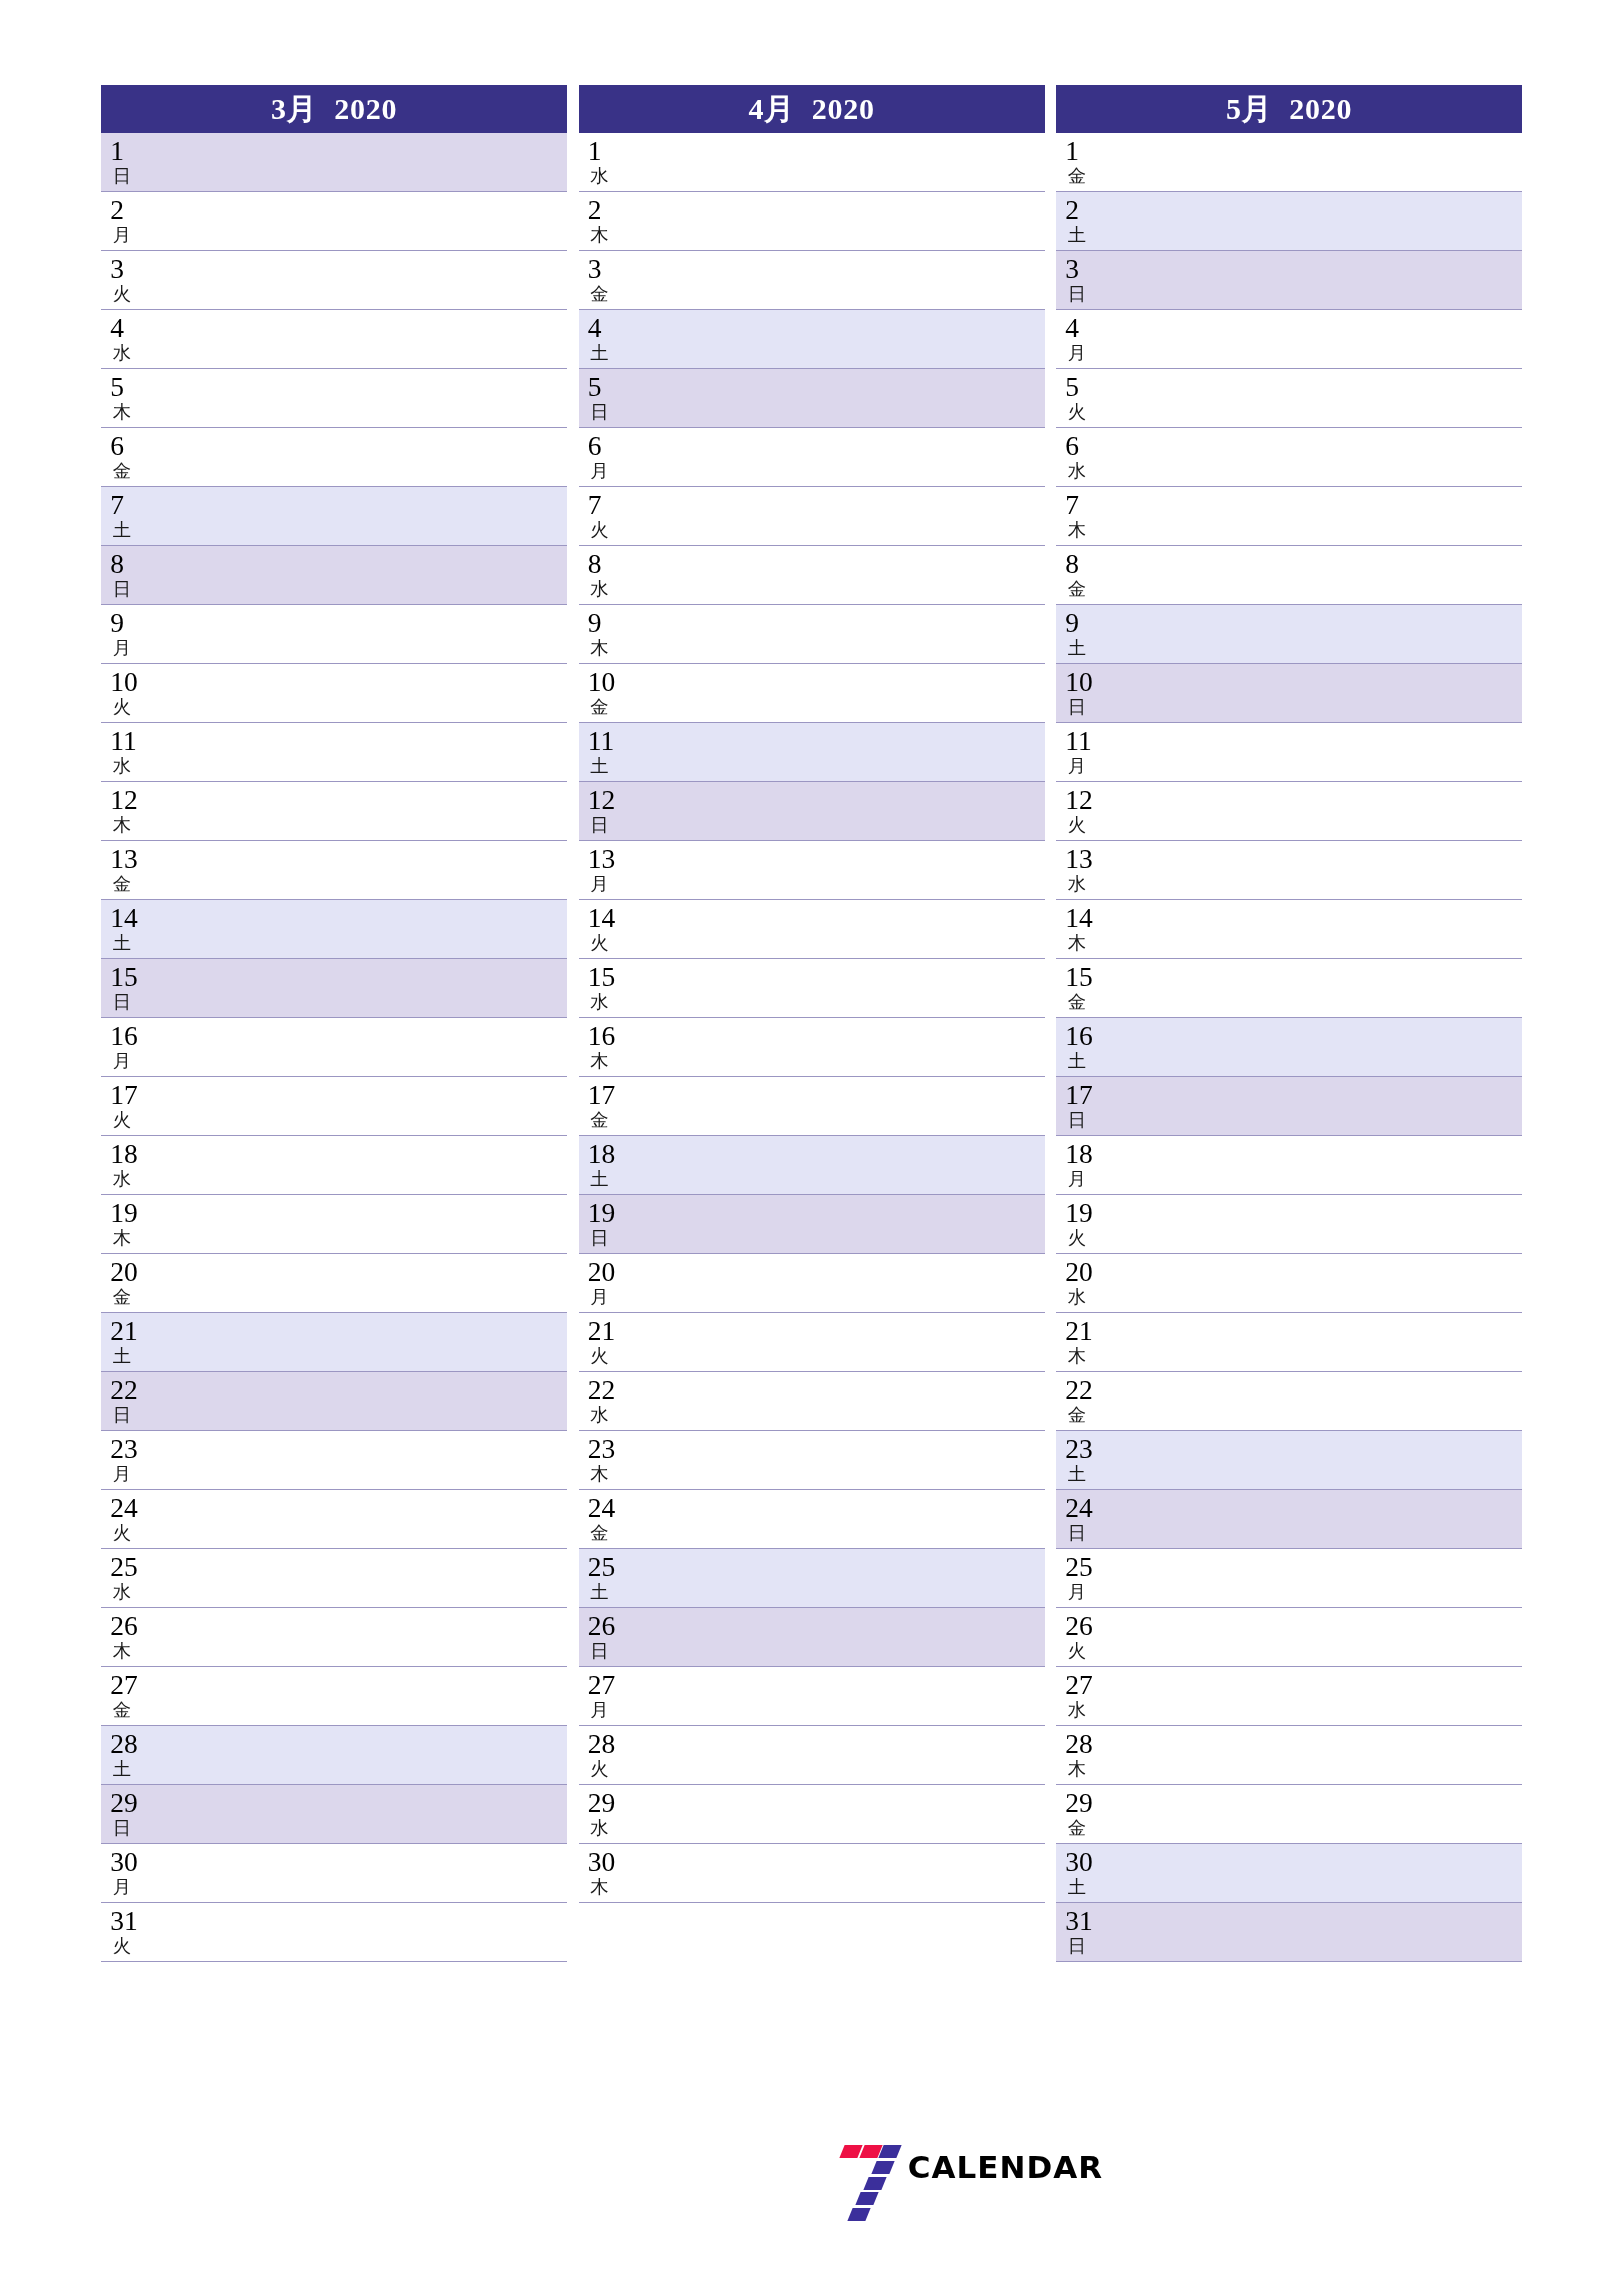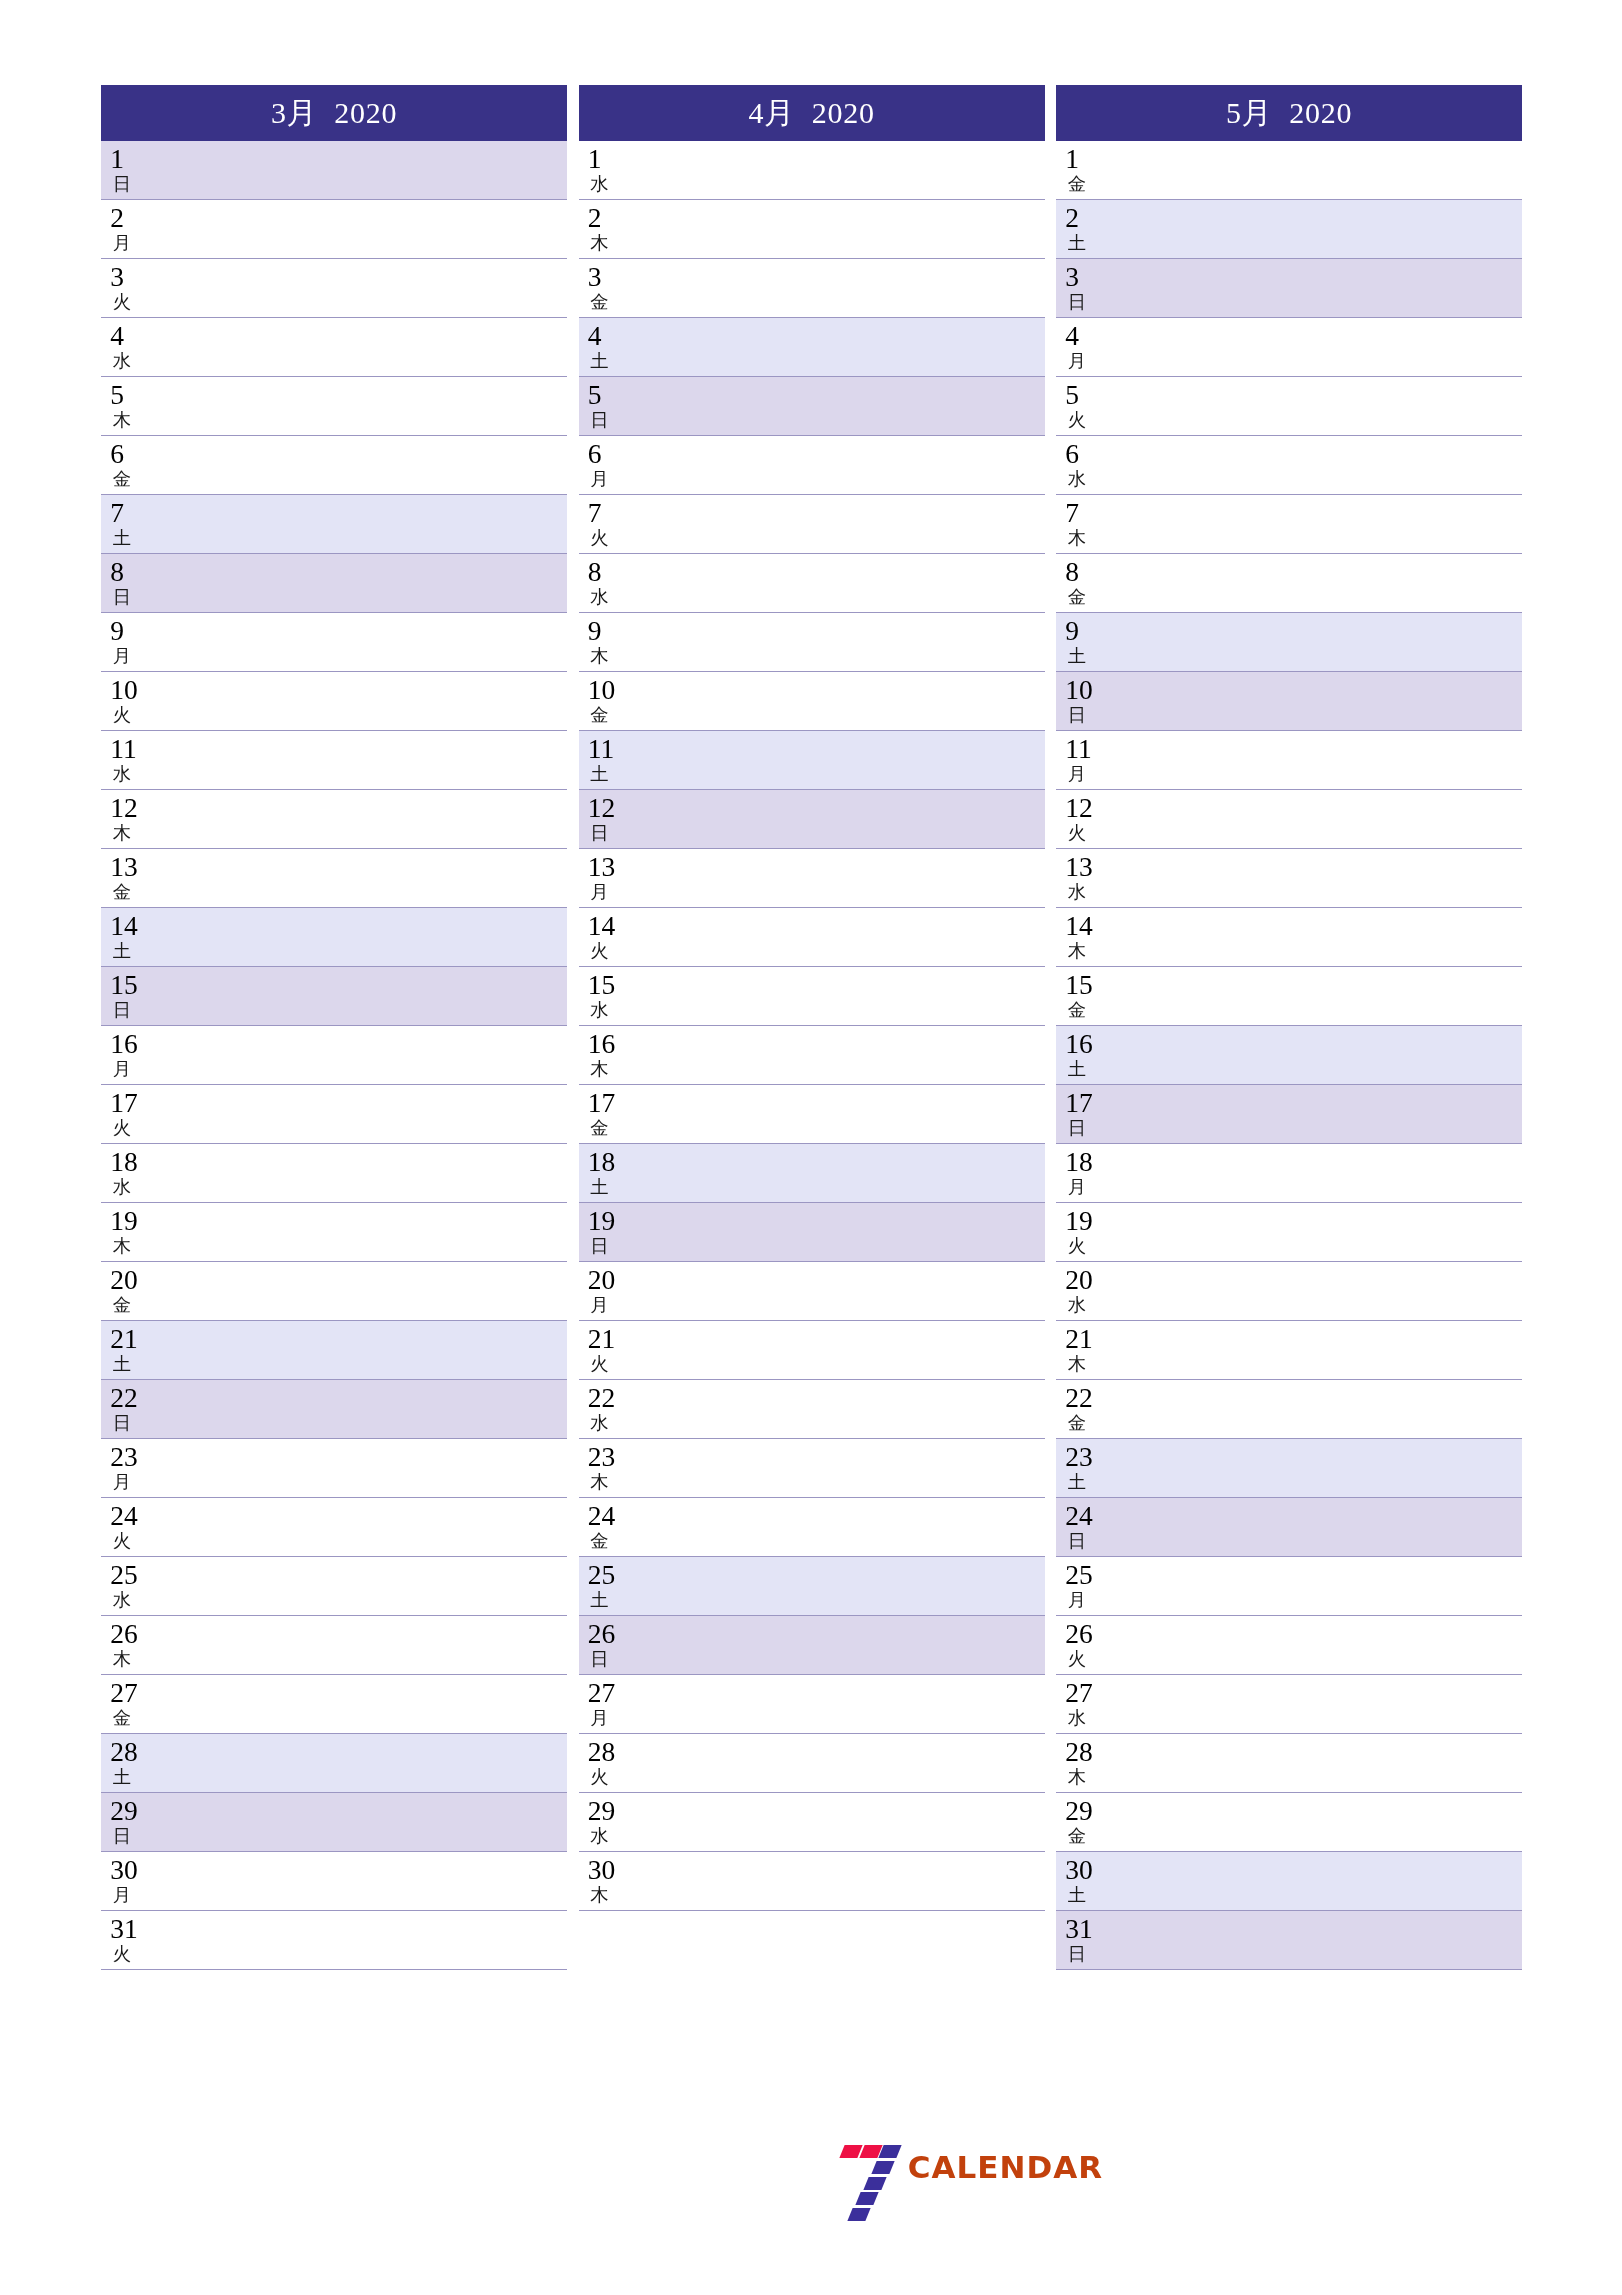--- a/index.html
+++ b/index.html
@@ -28,30 +28,31 @@
   }
 
   .month-col {
     width: 466px;
     display: flex;
     flex-direction: column;
     position: relative;
   }
 
   .month-header {
-    height: 56px;
+    height: 48px;
     background: #393287;
     color: #ffffff;
     display: flex;
     align-items: center;
     justify-content: center;
     font-size: 30px;
     font-family: "Liberation Serif", "DejaVu Serif", serif;
     letter-spacing: 0.7px;
     box-sizing: border-box;
+    font-weight: bold;
   }
   .month-header .m-num { }
   .month-header .m-year { margin-left: 17px; text-align: center; }
 
   .days {
     display: flex;
     flex-direction: column;
   }
 
   .day-row {
@@ -112,21 +113,21 @@
   .seg-b2 { background: #3b2f9b; width: 17.7px; height: 13px; left: 41px;  top: 17px; }
   .seg-b3 { background: #3b2f9b; width: 17.7px; height: 13px; left: 33px;  top: 33px; }
   .seg-b4 { background: #3b2f9b; width: 17.7px; height: 13px; left: 25px;  top: 48px; }
   .seg-b5 { background: #3b2f9b; width: 17.7px; height: 13px; left: 17px;  top: 64px; }
 
   .logo-word {
     font-family: "DejaVu Sans", "Liberation Sans", sans-serif;
     font-weight: bold;
     font-size: 31px;
     letter-spacing: 1px;
-    color: #c2410c;
+    color: #000000;
     margin-left: 11.8px;
     line-height: 1;
   }
 </style>
 </head>
 <body>
 
 <div id="planner">
     <div class="month-col">
       <div class="month-header">

